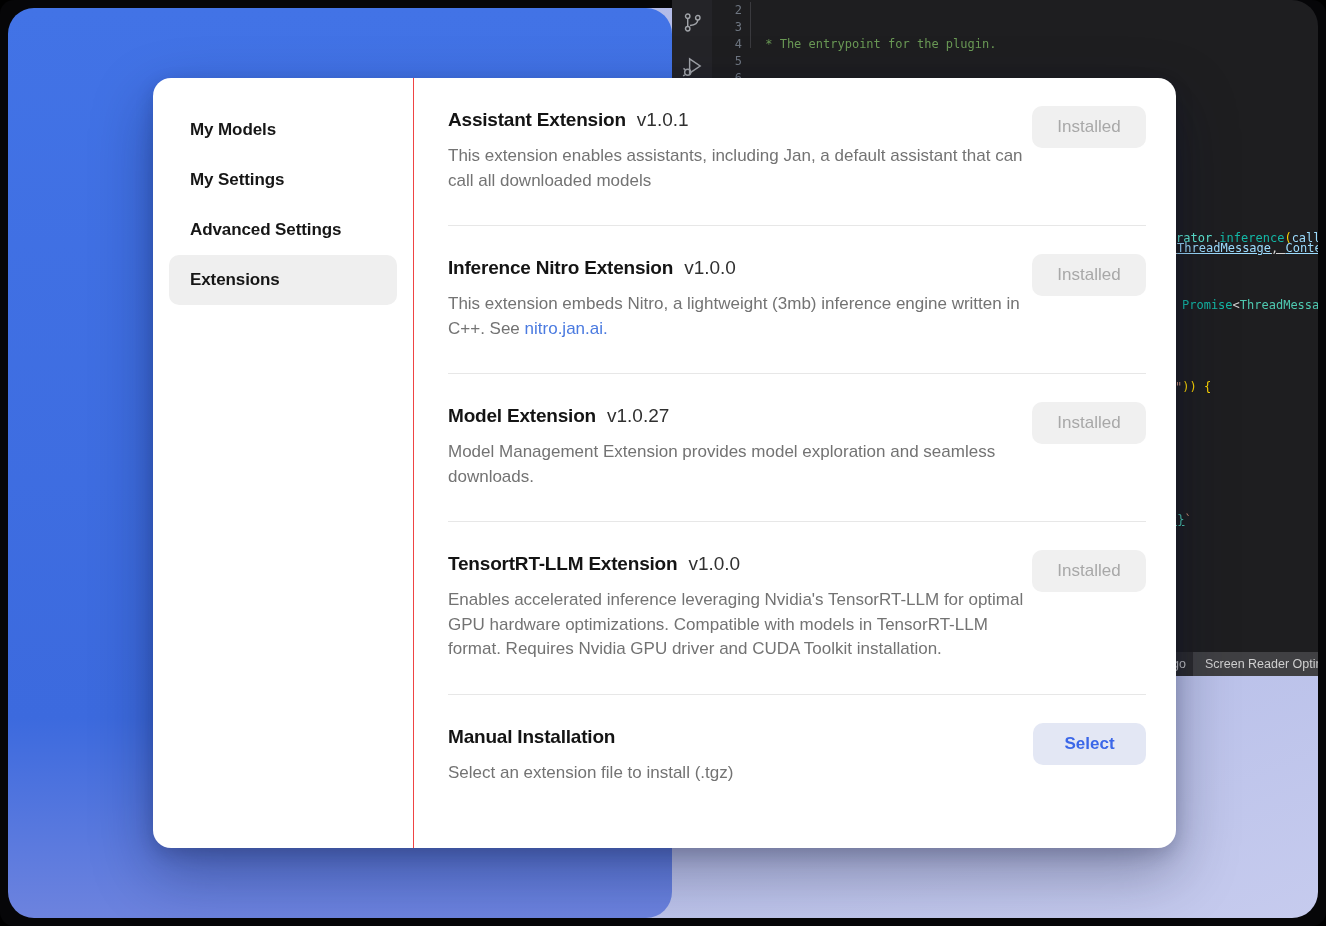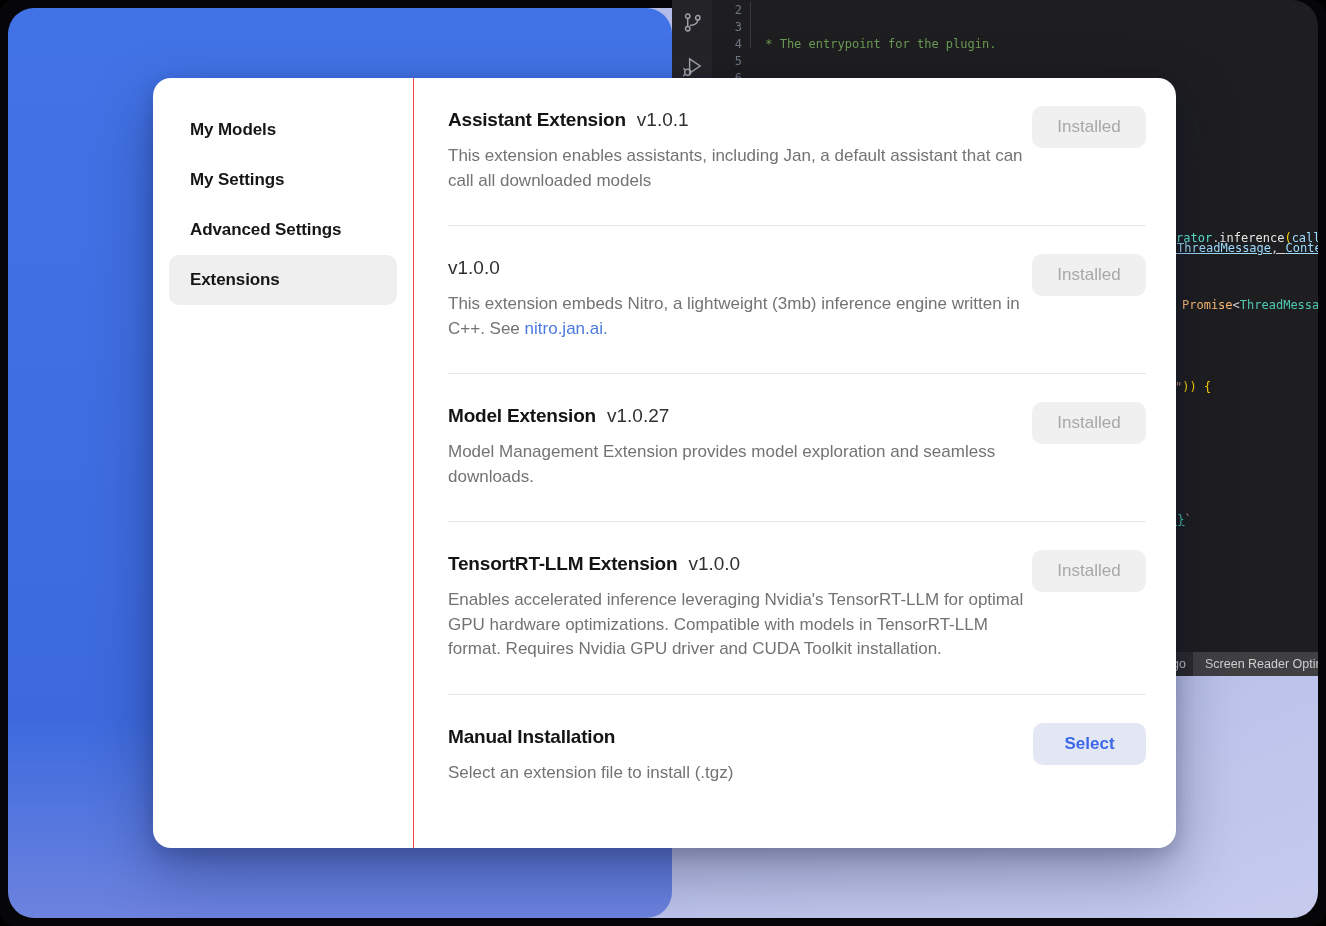--- a/index.html
+++ b/index.html
@@ -97,22 +97,22 @@
       <div>5</div>
       <div>6</div>
     </div>
     <div class="code-lines">
       <div class="code-line"><span style="color: rgb(106, 153, 85);"> * The entrypoint for the plugin.</span></div>
       <div class="code-line"><span style="color: rgb(106, 153, 85);"> */</span></div>
       <div class="code-line"></div>
       <div class="code-line"><span style="color: rgb(106, 153, 85);">// Web / extension runtime</span></div>
       <div class="code-line"><span style="color: rgb(197, 134, 192);">import</span><span style="color: rgb(212, 212, 212);"> </span><span style="color: rgb(255, 215, 0);">{</span><span style="color: rgb(156, 220, 254); text-decoration: underline;">log</span><span style="color: rgb(212, 212, 212); text-decoration: underline;">, </span><span style="color: rgb(156, 220, 254); text-decoration: underline;">BaseExtension</span><span style="color: rgb(212, 212, 212); text-decoration: underline;">, </span><span style="color: rgb(156, 220, 254); text-decoration: underline;">MessageEvent</span><span style="color: rgb(212, 212, 212); text-decoration: underline;">, </span><span style="color: rgb(156, 220, 254); text-decoration: underline;">MessageRequest</span><span style="color: rgb(212, 212, 212); text-decoration: underline;">, </span><span style="color: rgb(156, 220, 254); text-decoration: underline;">ThreadMessage</span><span style="color: rgb(212, 212, 212); text-decoration: underline;">, </span><span style="color: rgb(156, 220, 254); text-decoration: underline;">ContentType</span></div>
     </div>
-    <div class="code-frag frag-1"><span style="color: #5eead4;">rator</span><span style="color: rgb(212, 212, 212);">.</span><span style="color: #e5e5e5;">inference</span><span style="color: rgb(255, 215, 0);">(</span><span style="color: rgb(156, 220, 254);">call</span></div>
-    <div class="code-frag frag-2"><span style="color: #fdba74;">Promise</span><span style="color: rgb(212, 212, 212);">&lt;</span><span style="color: rgb(78, 201, 176);">ThreadMessage</span></div>
+    <div class="code-frag frag-1"><span style="color: #5eead4;">rator</span><span style="color: rgb(212, 212, 212);">.</span><span style="color: #14b8a6;">inference</span><span style="color: rgb(255, 215, 0);">(</span><span style="color: rgb(156, 220, 254);">call</span></div>
+    <div class="code-frag frag-2"><span style="color: #14b8a6;">Promise</span><span style="color: rgb(212, 212, 212);">&lt;</span><span style="color: rgb(78, 201, 176);">ThreadMessage</span></div>
     <div class="code-frag frag-3"><span style="color: rgb(206, 145, 120);">"</span><span style="color: rgb(255, 215, 0);">))</span><span style="color: rgb(255, 215, 0);"> {</span></div>
     <div class="code-frag frag-4"><span style="color: rgb(78, 201, 176); text-decoration: underline;">t}</span><span style="color: rgb(206, 145, 120);">`</span></div>
 
     <div class="status-bar">
       <span class="status-left-text">go</span>
       <span class="status-segment">Screen Reader Optimized</span>
     </div>
   </div>
 
   <div class="modal">
@@ -141,20 +141,21 @@
             <span class="ext-version">v1.0.1</span>
           </div>
           <div class="ext-desc">This extension enables assistants, including Jan, a default assistant that can call all downloaded models</div>
         </div>
         <button class="btn btn-installed">Installed</button>
       </div>
 
       <div class="ext-row">
         <div class="ext-text">
           <div class="ext-title-line">
+            <span class="ext-name">Inference Nitro Extension</span>
             <span class="ext-version">v1.0.0</span>
           </div>
           <div class="ext-desc"><span>This extension embeds Nitro, a lightweight (3mb) inference engine written in C++. See </span><a class="ext-link">nitro.jan.ai.</a></div>
         </div>
         <button class="btn btn-installed">Installed</button>
       </div>
 
       <div class="ext-row">
         <div class="ext-text">
           <div class="ext-title-line">

